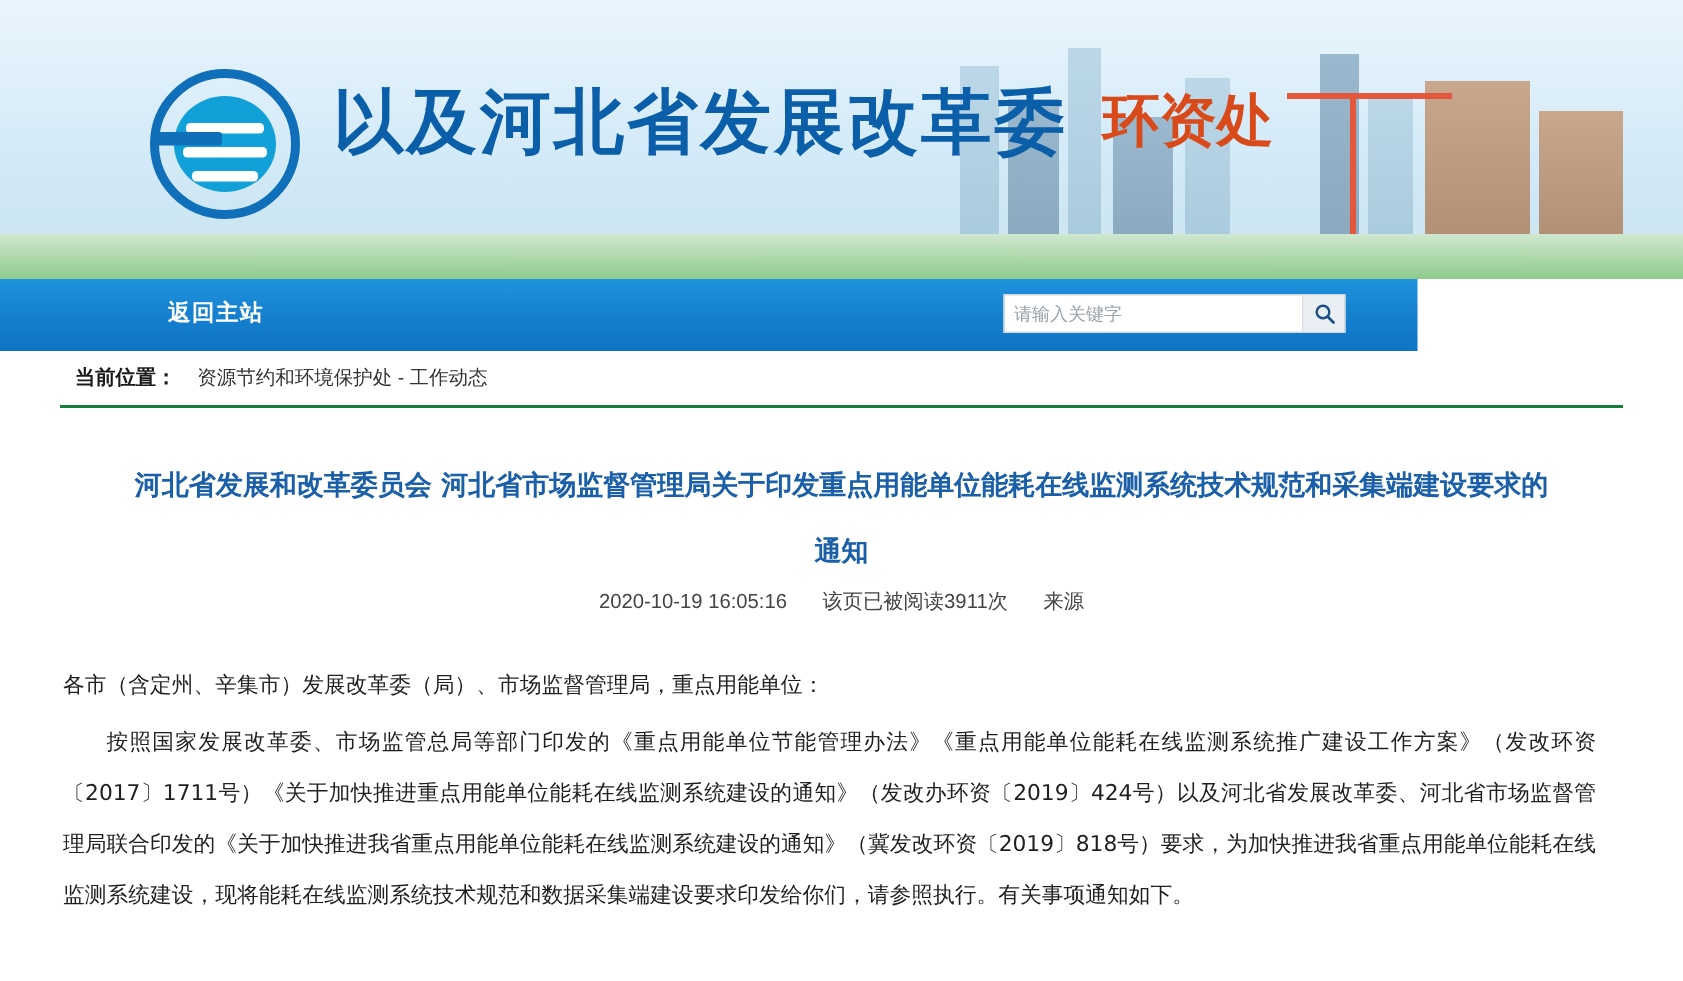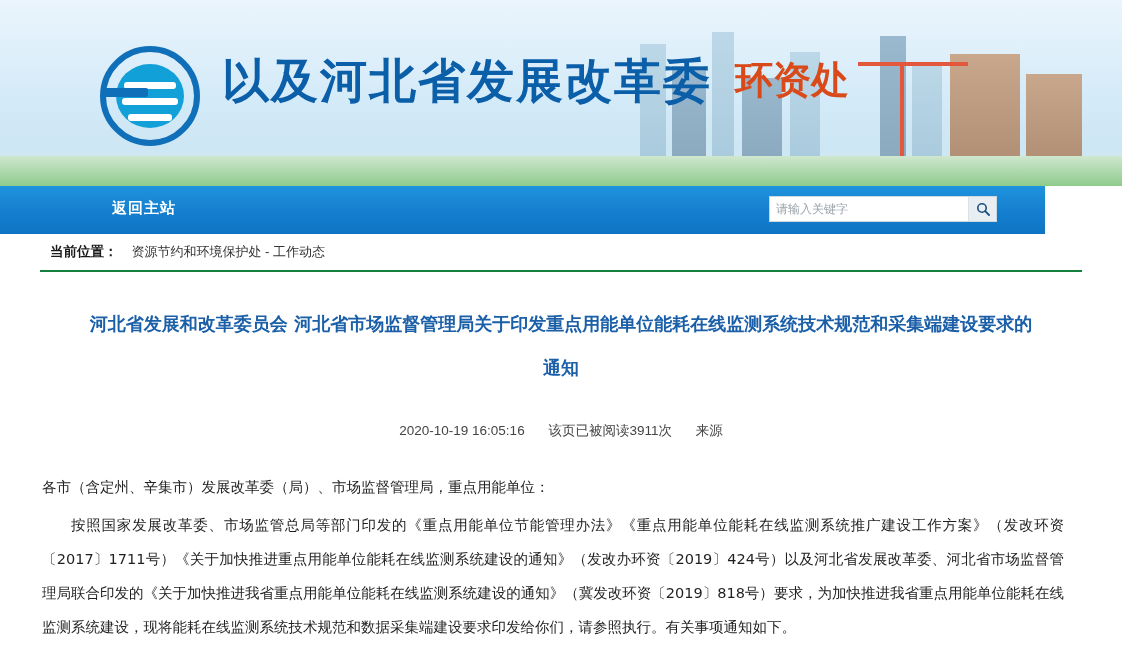--- a/index.html
+++ b/index.html
@@ -120,21 +120,21 @@
     color: #0b5ea8;
     letter-spacing: 1.2px;
     font-style: italic;
     font-family: "Liberation Serif", serif;
     white-space: nowrap;
   }
 
   
   .navbar {
     position: relative;
-    width: 1045px;
+    width: 945px;
     height: 48px;
     background: linear-gradient(to bottom, #1f93dd 0%, #1580cf 50%, #0f74c4 100%);
   }
   .nav-home {
     position: absolute;
     left: 112px;
     top: 13px;
     color: #ffffff;
     font-size: 15px;
     font-weight: bold;
@@ -207,21 +207,21 @@
   .article-title {
     margin: 30px 46px 0 46px;
     text-align: center;
     font-size: 18px;
     font-weight: bold;
     color: #1a5fa8;
     line-height: 44px;
     font-family: "DejaVu Sans", "Liberation Sans", sans-serif;
   }
   .article-meta {
-    margin-top: 32px;
+    margin-top: 2px;
     text-align: center;
     font-size: 13.5px;
     color: #444;
   }
   .article-meta span { margin: 0 10px; }
 
   .article-body {
     margin: 30px 0 0 0;
     padding: 0 2px;
     font-size: 14.5px;

